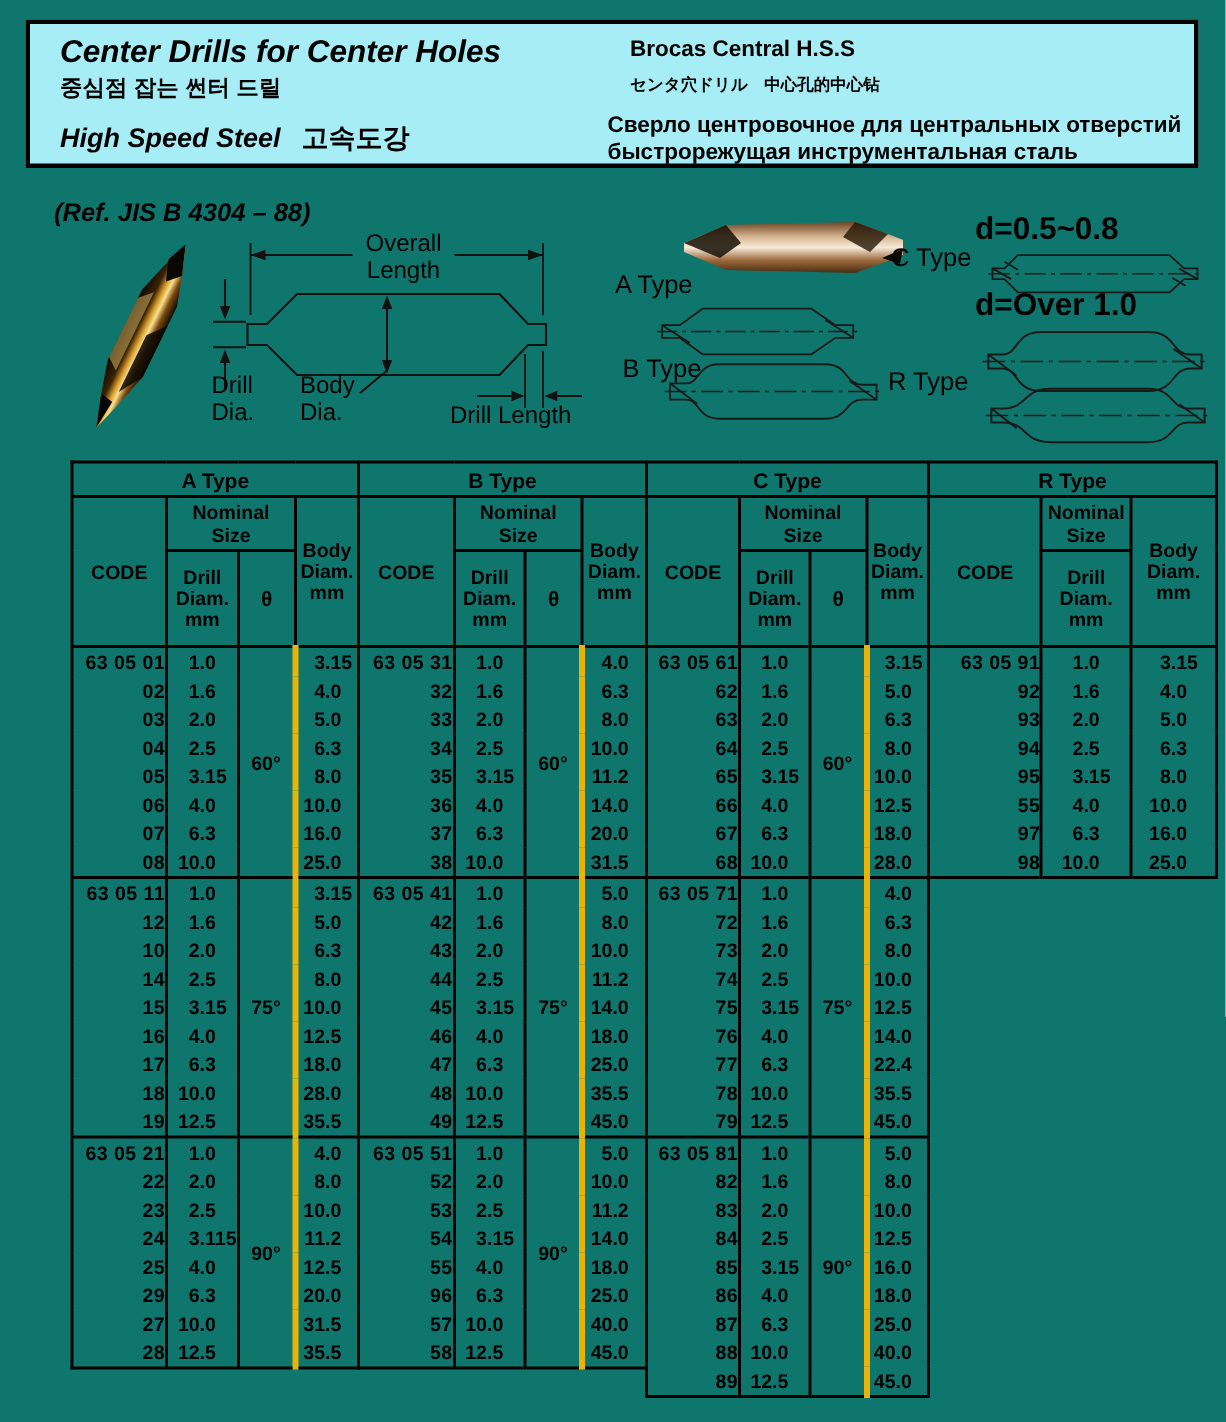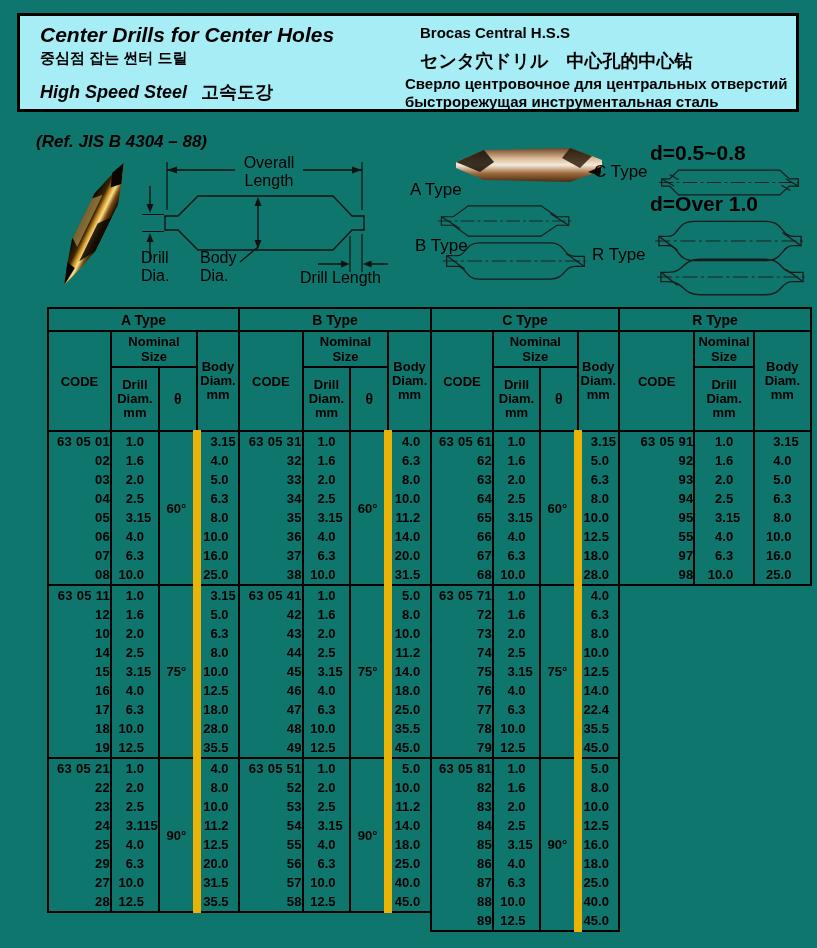--- a/index.html
+++ b/index.html
@@ -7,21 +7,21 @@
         font-family:"Liberation Sans",sans-serif;color:#000;}
 
   
   #hdr{position:absolute;left:17px;top:13px;width:782px;height:99px;
        background:#a7edf6;border:3px solid #000;box-sizing:border-box;}
   .hl1{position:absolute;left:20px;top:7px;font-size:21px;font-weight:bold;font-style:italic;white-space:nowrap;}
   .hl2{position:absolute;left:20px;top:33px;font-size:15px;font-weight:bold;white-space:nowrap;}
   .hl3{position:absolute;left:20px;top:64px;font-size:18px;font-weight:bold;font-style:italic;white-space:nowrap;}
   .hl3 .ko{margin-left:14px;font-style:normal;}
   .hr1{position:absolute;left:400px;top:8px;font-size:15px;font-weight:bold;white-space:nowrap;}
-  .hr2{position:absolute;left:400px;top:33px;font-size:18px;font-weight:bold;white-space:nowrap;}
+  .hr2{position:absolute;left:400px;top:33px;font-size:11px;font-weight:bold;white-space:nowrap;}
   .hr3{position:absolute;left:385px;top:59px;font-size:15px;font-weight:bold;white-space:nowrap;}
   .hr4{position:absolute;left:385px;top:77px;font-size:15px;font-weight:bold;white-space:nowrap;}
 
   
   #ref{position:absolute;left:36px;top:132px;font-size:17px;font-weight:bold;font-style:italic;white-space:nowrap;}
   .dlabel{position:absolute;font-size:16px;line-height:18px;white-space:nowrap;}
   .tlabel{position:absolute;font-size:17px;white-space:nowrap;}
   .dnote{position:absolute;font-size:21px;font-weight:bold;white-space:nowrap;}
   .svgbox{position:absolute;}
   svg{display:block;}
@@ -38,21 +38,21 @@
   thead{border-bottom:2px solid #000;}
   th.nom{height:34px;border-left:2px solid #000;border-bottom:2px solid #000;line-height:15px;font-weight:bold;}
   th.codeh{font-size:13px;}
   th.drillh{height:62px;border-left:2px solid #000;line-height:14px;padding:0 2px;}
   th.thetah{border-left:2px solid #000;font-size:14px;}
   th.bodyh{border-left:2px solid #000;line-height:14px;padding:0 1px;}
   tbody{border-top:2px solid #000;}
   td{height:19px;}
   td.code{text-align:right;padding-right:5px;white-space:nowrap;letter-spacing:0.3px;}
   td.drill{border-left:2px solid #000;text-align:center;white-space:nowrap;}
-  td.theta{border-left:2px solid #000;border-right:8px solid #eab308;text-align:center;}
+  td.theta{border-left:2px solid #000;border-right:4px solid #eab308;text-align:center;}
   td.bodyd{border-left:2px solid #000;text-align:center;white-space:nowrap;}
   .n{display:inline-block;white-space:nowrap;}
   .ip{display:inline-block;width:15px;text-align:right;}
   .fp{display:inline-block;width:15px;text-align:left;}
 </style>
 </head>
 <body>
 
 <div id="page">
 
@@ -481,21 +481,21 @@
             <td class="code">54</td>
             <td class="drill"><span class="n"><span class="ip">3</span>.<span class="fp">15</span></span></td>
             <td class="bodyd"><span class="n"><span class="ip">14</span>.<span class="fp">0</span></span></td>
           </tr>
           <tr>
             <td class="code">55</td>
             <td class="drill"><span class="n"><span class="ip">4</span>.<span class="fp">0</span></span></td>
             <td class="bodyd"><span class="n"><span class="ip">18</span>.<span class="fp">0</span></span></td>
           </tr>
           <tr>
-            <td class="code">56</td>
+            <td class="code">96</td>
             <td class="drill"><span class="n"><span class="ip">6</span>.<span class="fp">3</span></span></td>
             <td class="bodyd"><span class="n"><span class="ip">25</span>.<span class="fp">0</span></span></td>
           </tr>
           <tr>
             <td class="code">57</td>
             <td class="drill"><span class="n"><span class="ip">10</span>.<span class="fp">0</span></span></td>
             <td class="bodyd"><span class="n"><span class="ip">40</span>.<span class="fp">0</span></span></td>
           </tr>
           <tr>
             <td class="code">58</td>

